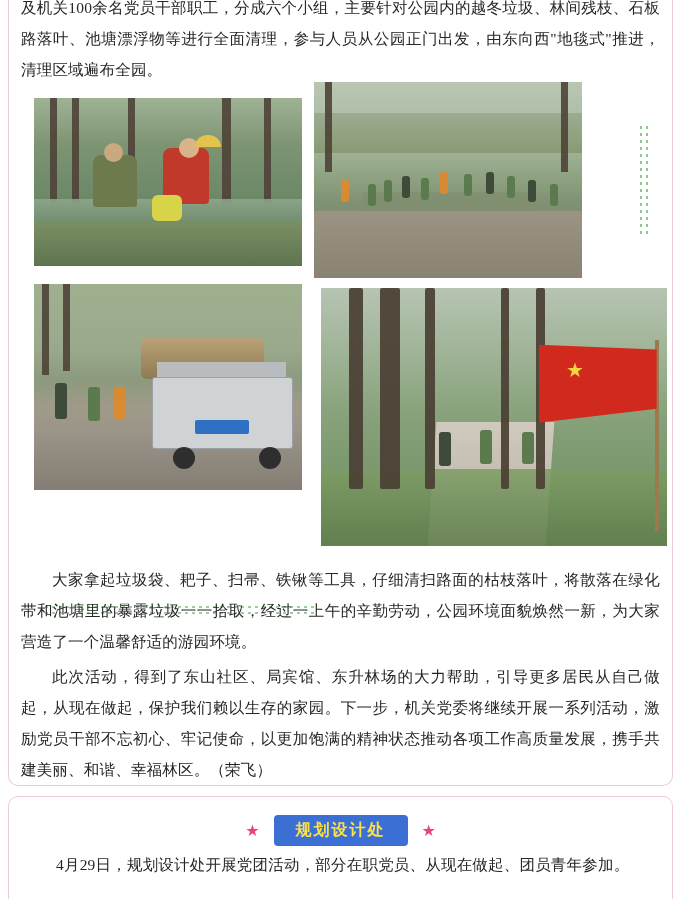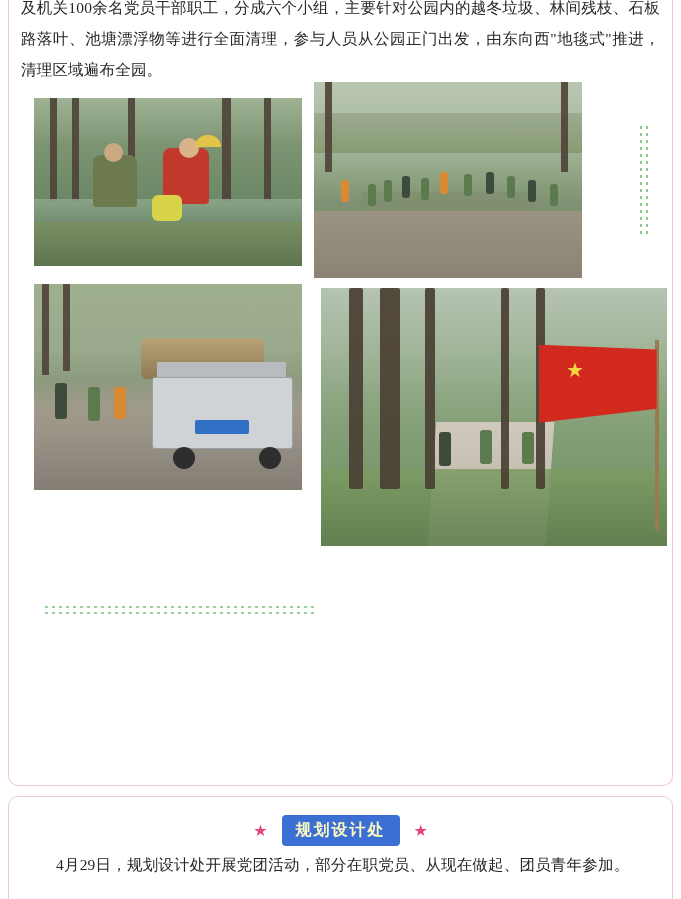--- a/index.html
+++ b/index.html
@@ -157,24 +157,24 @@
     justify-content: center;
     gap: 14px;
   }
   .star {
     color: #e8437b;
     font-size: 16px;
     line-height: 16px;
   }
   .sec-title {
     background: #3b6fd4;
-    color: #fef9c3;
+    color: #fde047;
     font-size: 16px;
     font-weight: bold;
-    padding: 5px 14px;
+    padding: 5px 22px;
     border-radius: 4px;
     letter-spacing: 2px;
     font-family: "Liberation Sans", sans-serif;
   }
   .sec-body {
     position: absolute;
     left: 16px; right: 16px;
     top: 52px;
   }
 </style>
@@ -261,20 +261,24 @@
         <div class="worker g" style="left:58%; top:56%; height:32px; width:12px;"></div>
       </div>
 
       <div class="dots dots-left"></div>
       <div class="dots dots-left2"></div>
     </div>
 
     <div class="side-dots"></div>
     <div class="side-dots b"></div>
 
+    <div class="inner" style="top:578px;">
+      <p class="para">大家拿起垃圾袋、耙子、扫帚、铁锹等工具，仔细清扫路面的枯枝落叶，将散落在绿化带和池塘里的暴露垃圾一一拾取，经过一上午的辛勤劳动，公园环境面貌焕然一新，为大家营造了一个温馨舒适的游园环境。</p>
+      <p class="para">此次活动，得到了东山社区、局宾馆、东升林场的大力帮助，引导更多居民从自己做起，从现在做起，保护我们赖以生存的家园。下一步，机关党委将继续开展一系列活动，激励党员干部不忘初心、牢记使命，以更加饱满的精神状态推动各项工作高质量发展，携手共建美丽、和谐、幸福林区。（荣飞）</p>
+    </div>
   </div>
 
   <div class="card card-second">
     <div class="sec-head">
       <span class="star">★</span>
       <span class="sec-title">规划设计处</span>
       <span class="star">★</span>
     </div>
     <div class="sec-body">
       <p class="para">4月29日，规划设计处开展党团活动，部分在职党员、从现在做起、团员青年参加。</p>

